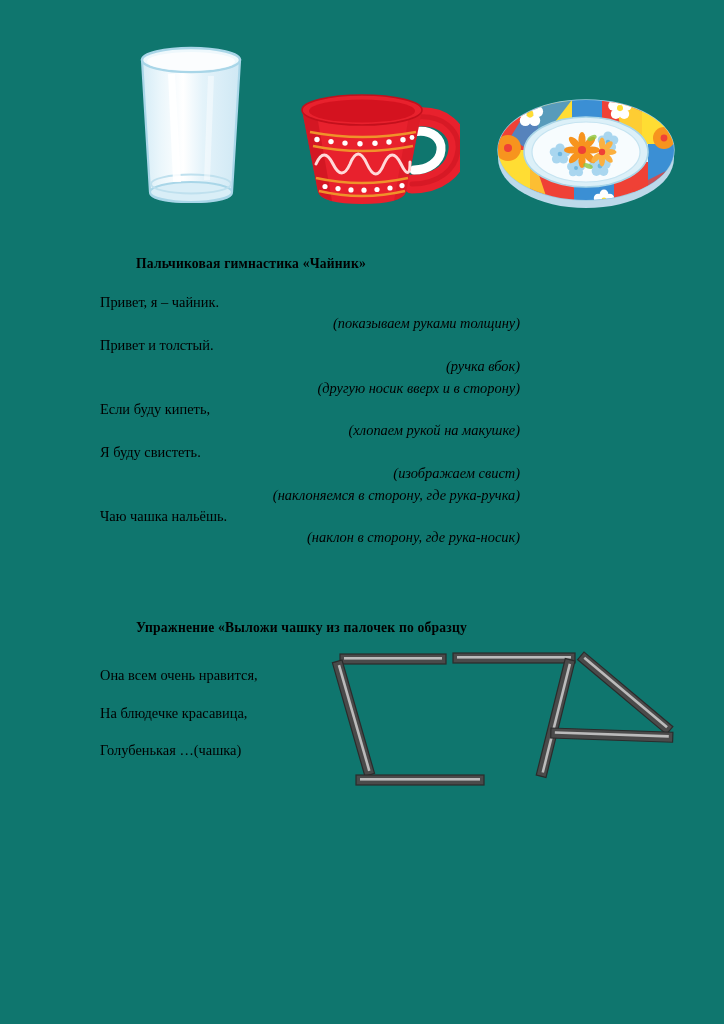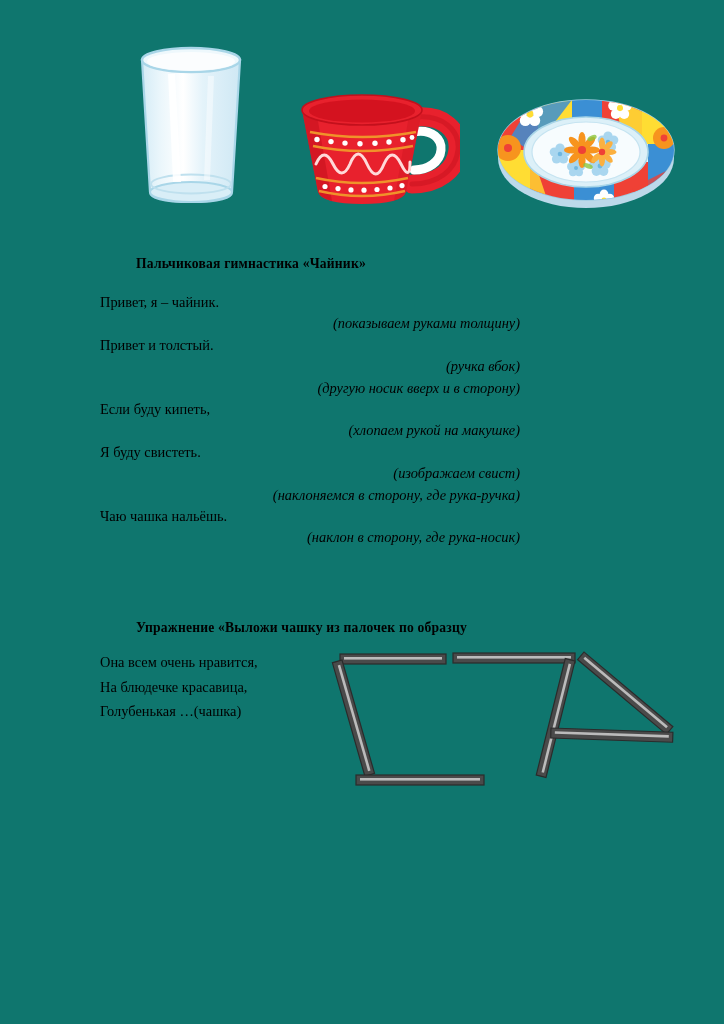--- a/index.html
+++ b/index.html
@@ -67,20 +67,21 @@
   .riddle {
     position: absolute;
     left: 100px;
     top: 650px;
     width: 240px;
   }
   .riddle .ln {
     font-size: 14.4px;
     line-height: 24.5px;
     white-space: nowrap;
+    margin-top: 13px;
   }
 
   
   .sticks {
     position: absolute;
     left: 320px;
     top: 640px;
     width: 380px;
     height: 160px;
   }

